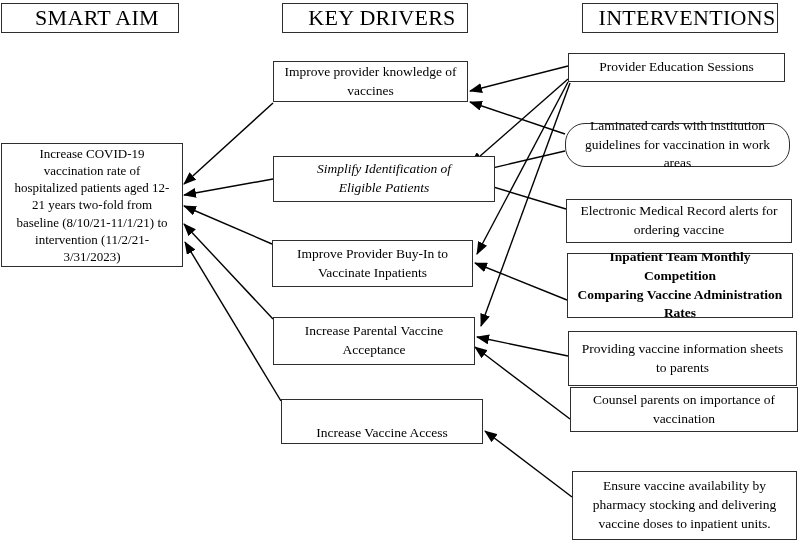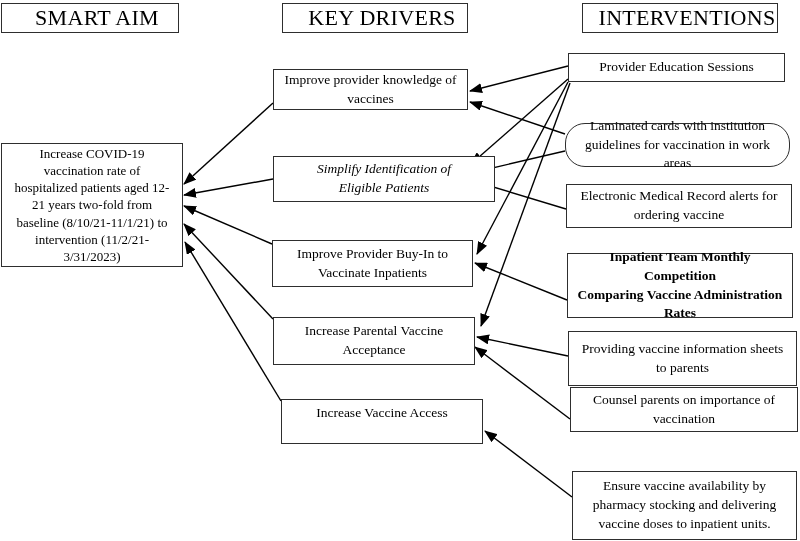--- a/index.html
+++ b/index.html
@@ -11,28 +11,28 @@
     position:absolute;box-sizing:border-box;border:1.5px solid #2e2e2e;
     background:#fff;display:flex;align-items:center;justify-content:center;
     text-align:center;white-space:pre-line;font-size:13.5px;line-height:1.4;
     padding:2px 4px;z-index:2;
   }
   .header{font-size:22px;line-height:1;letter-spacing:0.3px;padding-left:18px;}
   .h-aim{left:1px;top:3px;width:178px;height:30px;}
   .h-drivers{left:282px;top:3px;width:186px;height:30px;}
   .h-interventions{left:582px;top:3px;width:196px;height:30px;}
   .aim{left:1px;top:143px;width:182px;height:124px;font-size:13px;line-height:1.33;}
-  .d1{left:273px;top:69px;width:195px;height:41px;}
+  .d1{left:273px;top:61px;width:195px;height:41px;}
   .d2{left:273px;top:156px;width:222px;height:46px;font-style:italic;}
   .d3{left:272px;top:240px;width:201px;height:47px;}
   .d4{left:273px;top:317px;width:202px;height:48px;}
-  .d5{left:281px;top:399px;width:202px;height:45px;align-items:flex-start;padding-top:4px;}
+  .d5{left:281px;top:399px;width:202px;height:45px;align-items:flex-start;padding-top:24px;}
   .i1{left:568px;top:53px;width:217px;height:29px;}
   .i2{left:565px;top:123px;width:225px;height:44px;border-radius:20px;}
-  .i3{left:566px;top:184px;width:226px;height:44px;}
+  .i3{left:566px;top:199px;width:226px;height:44px;}
   .i4{left:567px;top:253px;width:226px;height:65px;font-weight:bold;}
   .i5{left:568px;top:331px;width:229px;height:55px;}
   .i6{left:570px;top:387px;width:228px;height:45px;}
   .i7{left:572px;top:471px;width:225px;height:69px;}
   svg.arrows{position:absolute;left:0;top:0;width:800px;height:541px;z-index:1;}
 </style>
 </head>
 <body>
 
 <div class="canvas">

